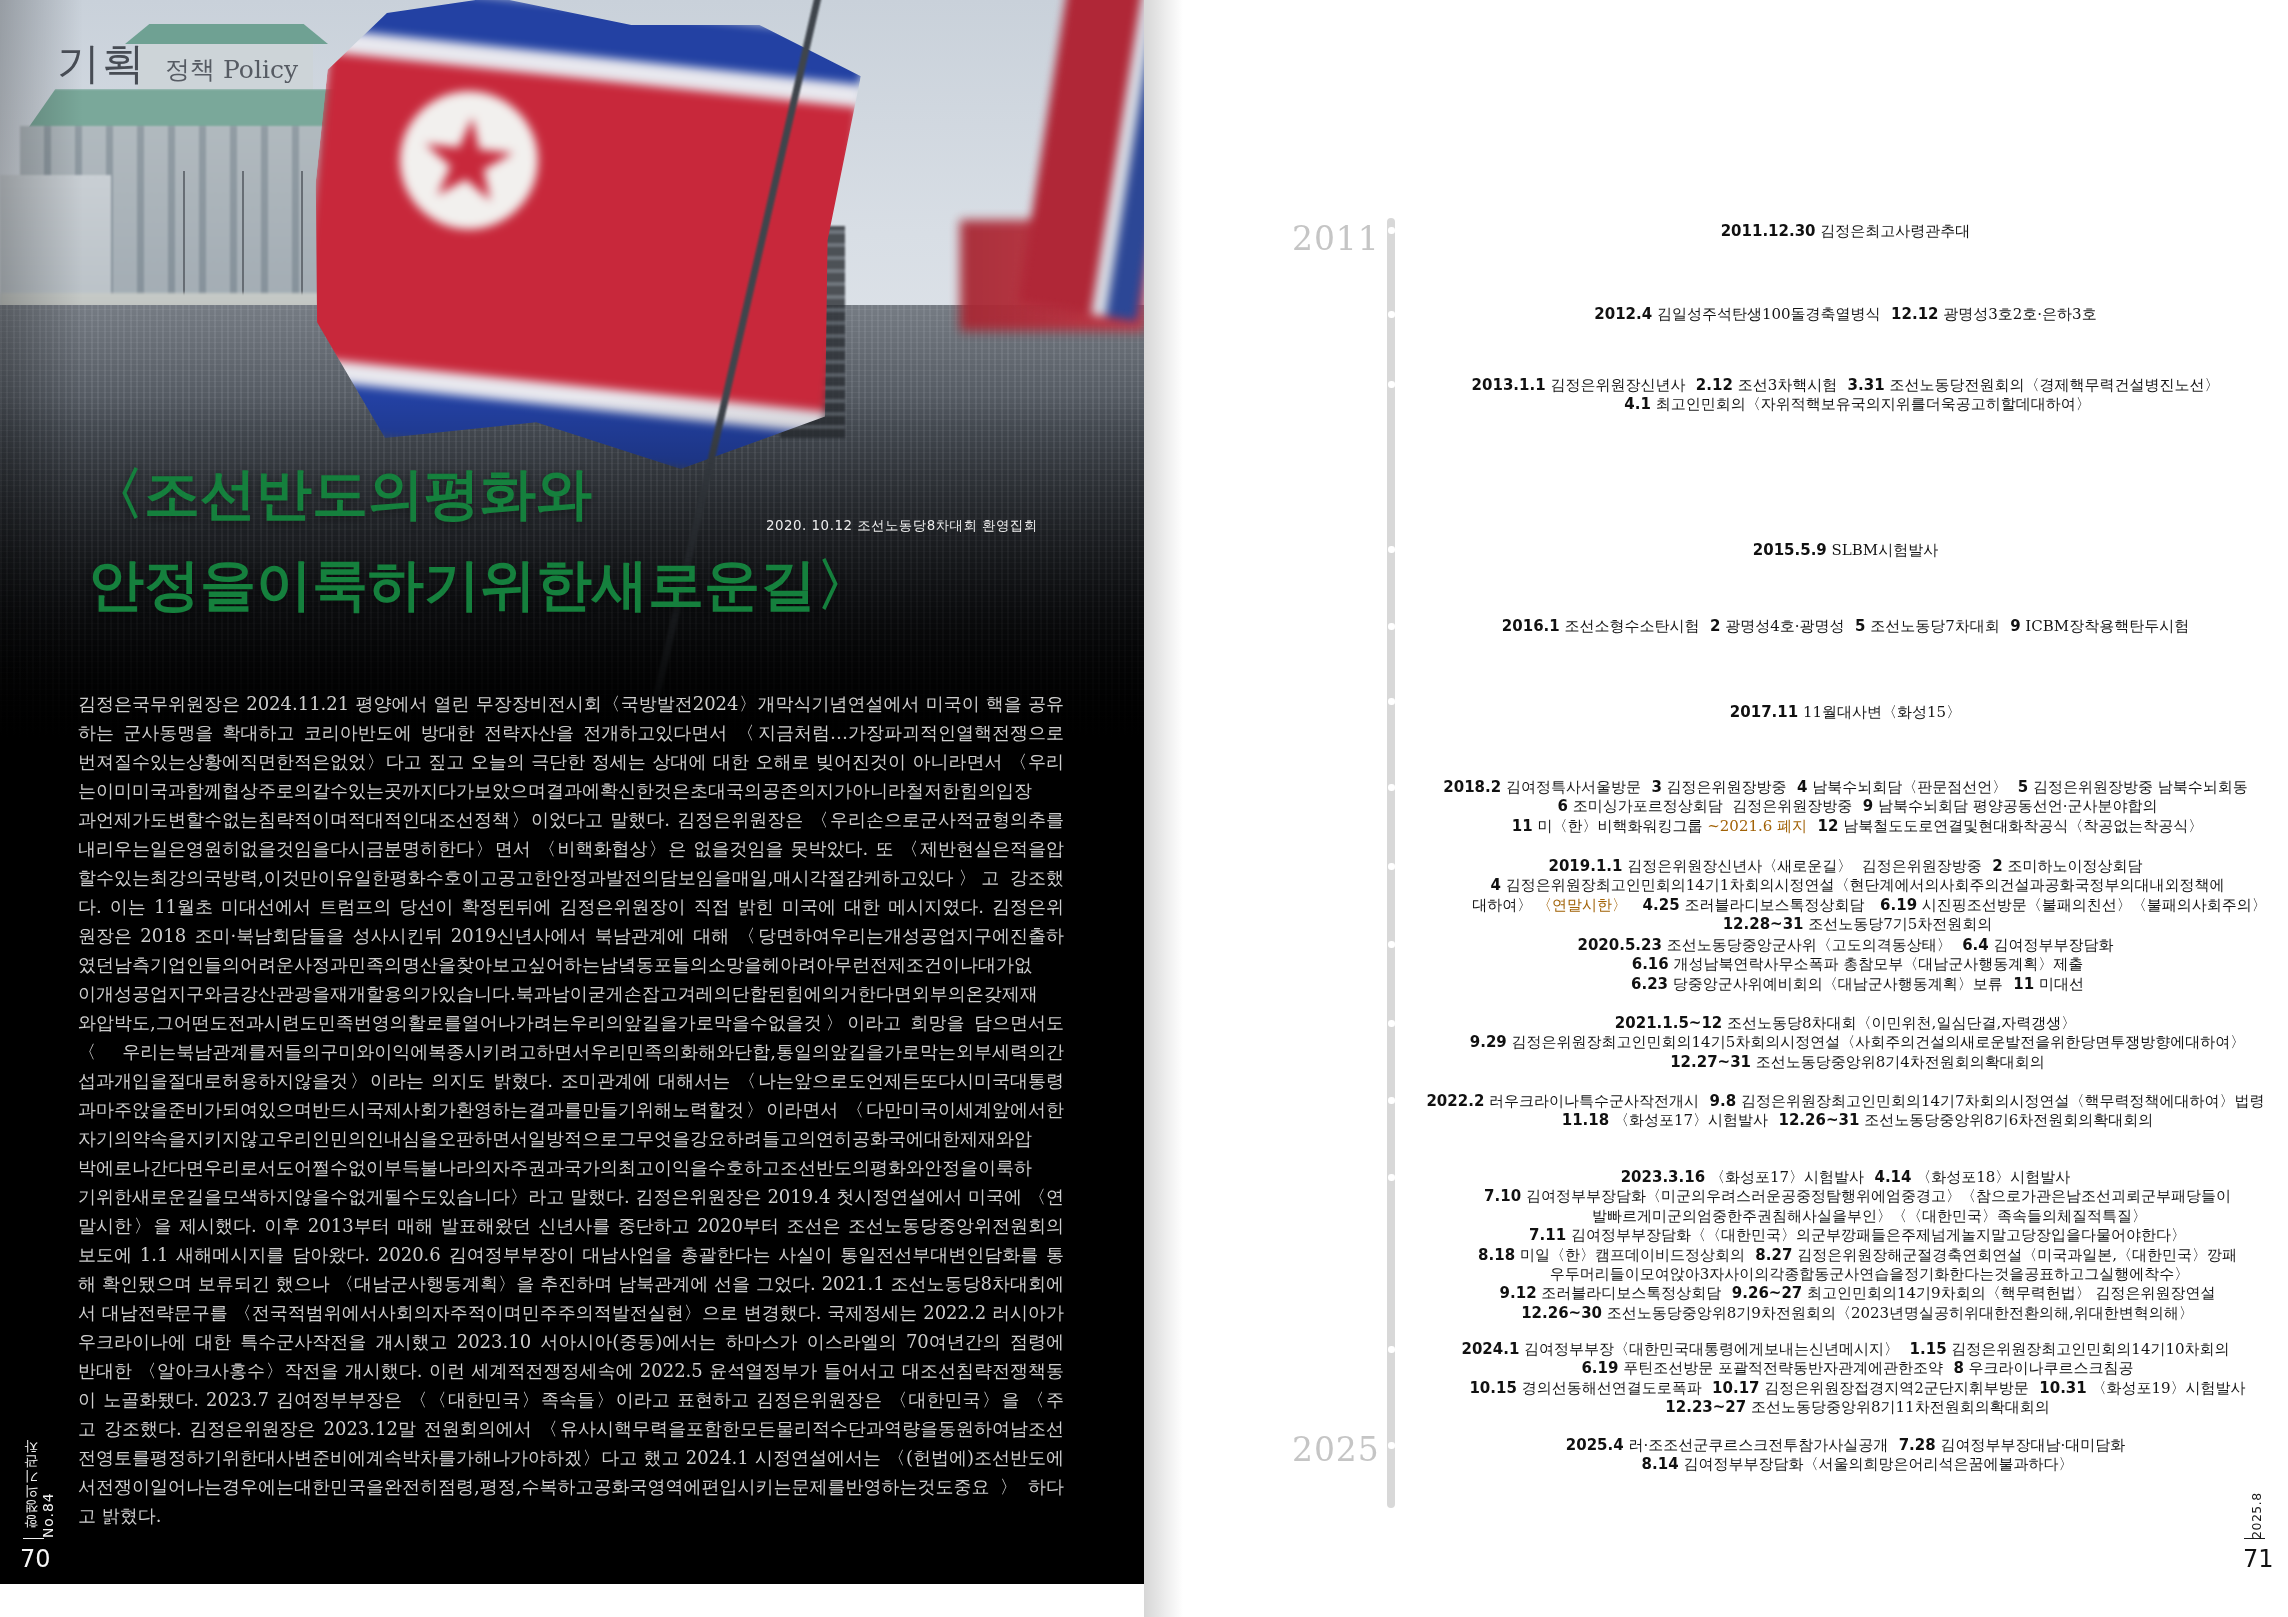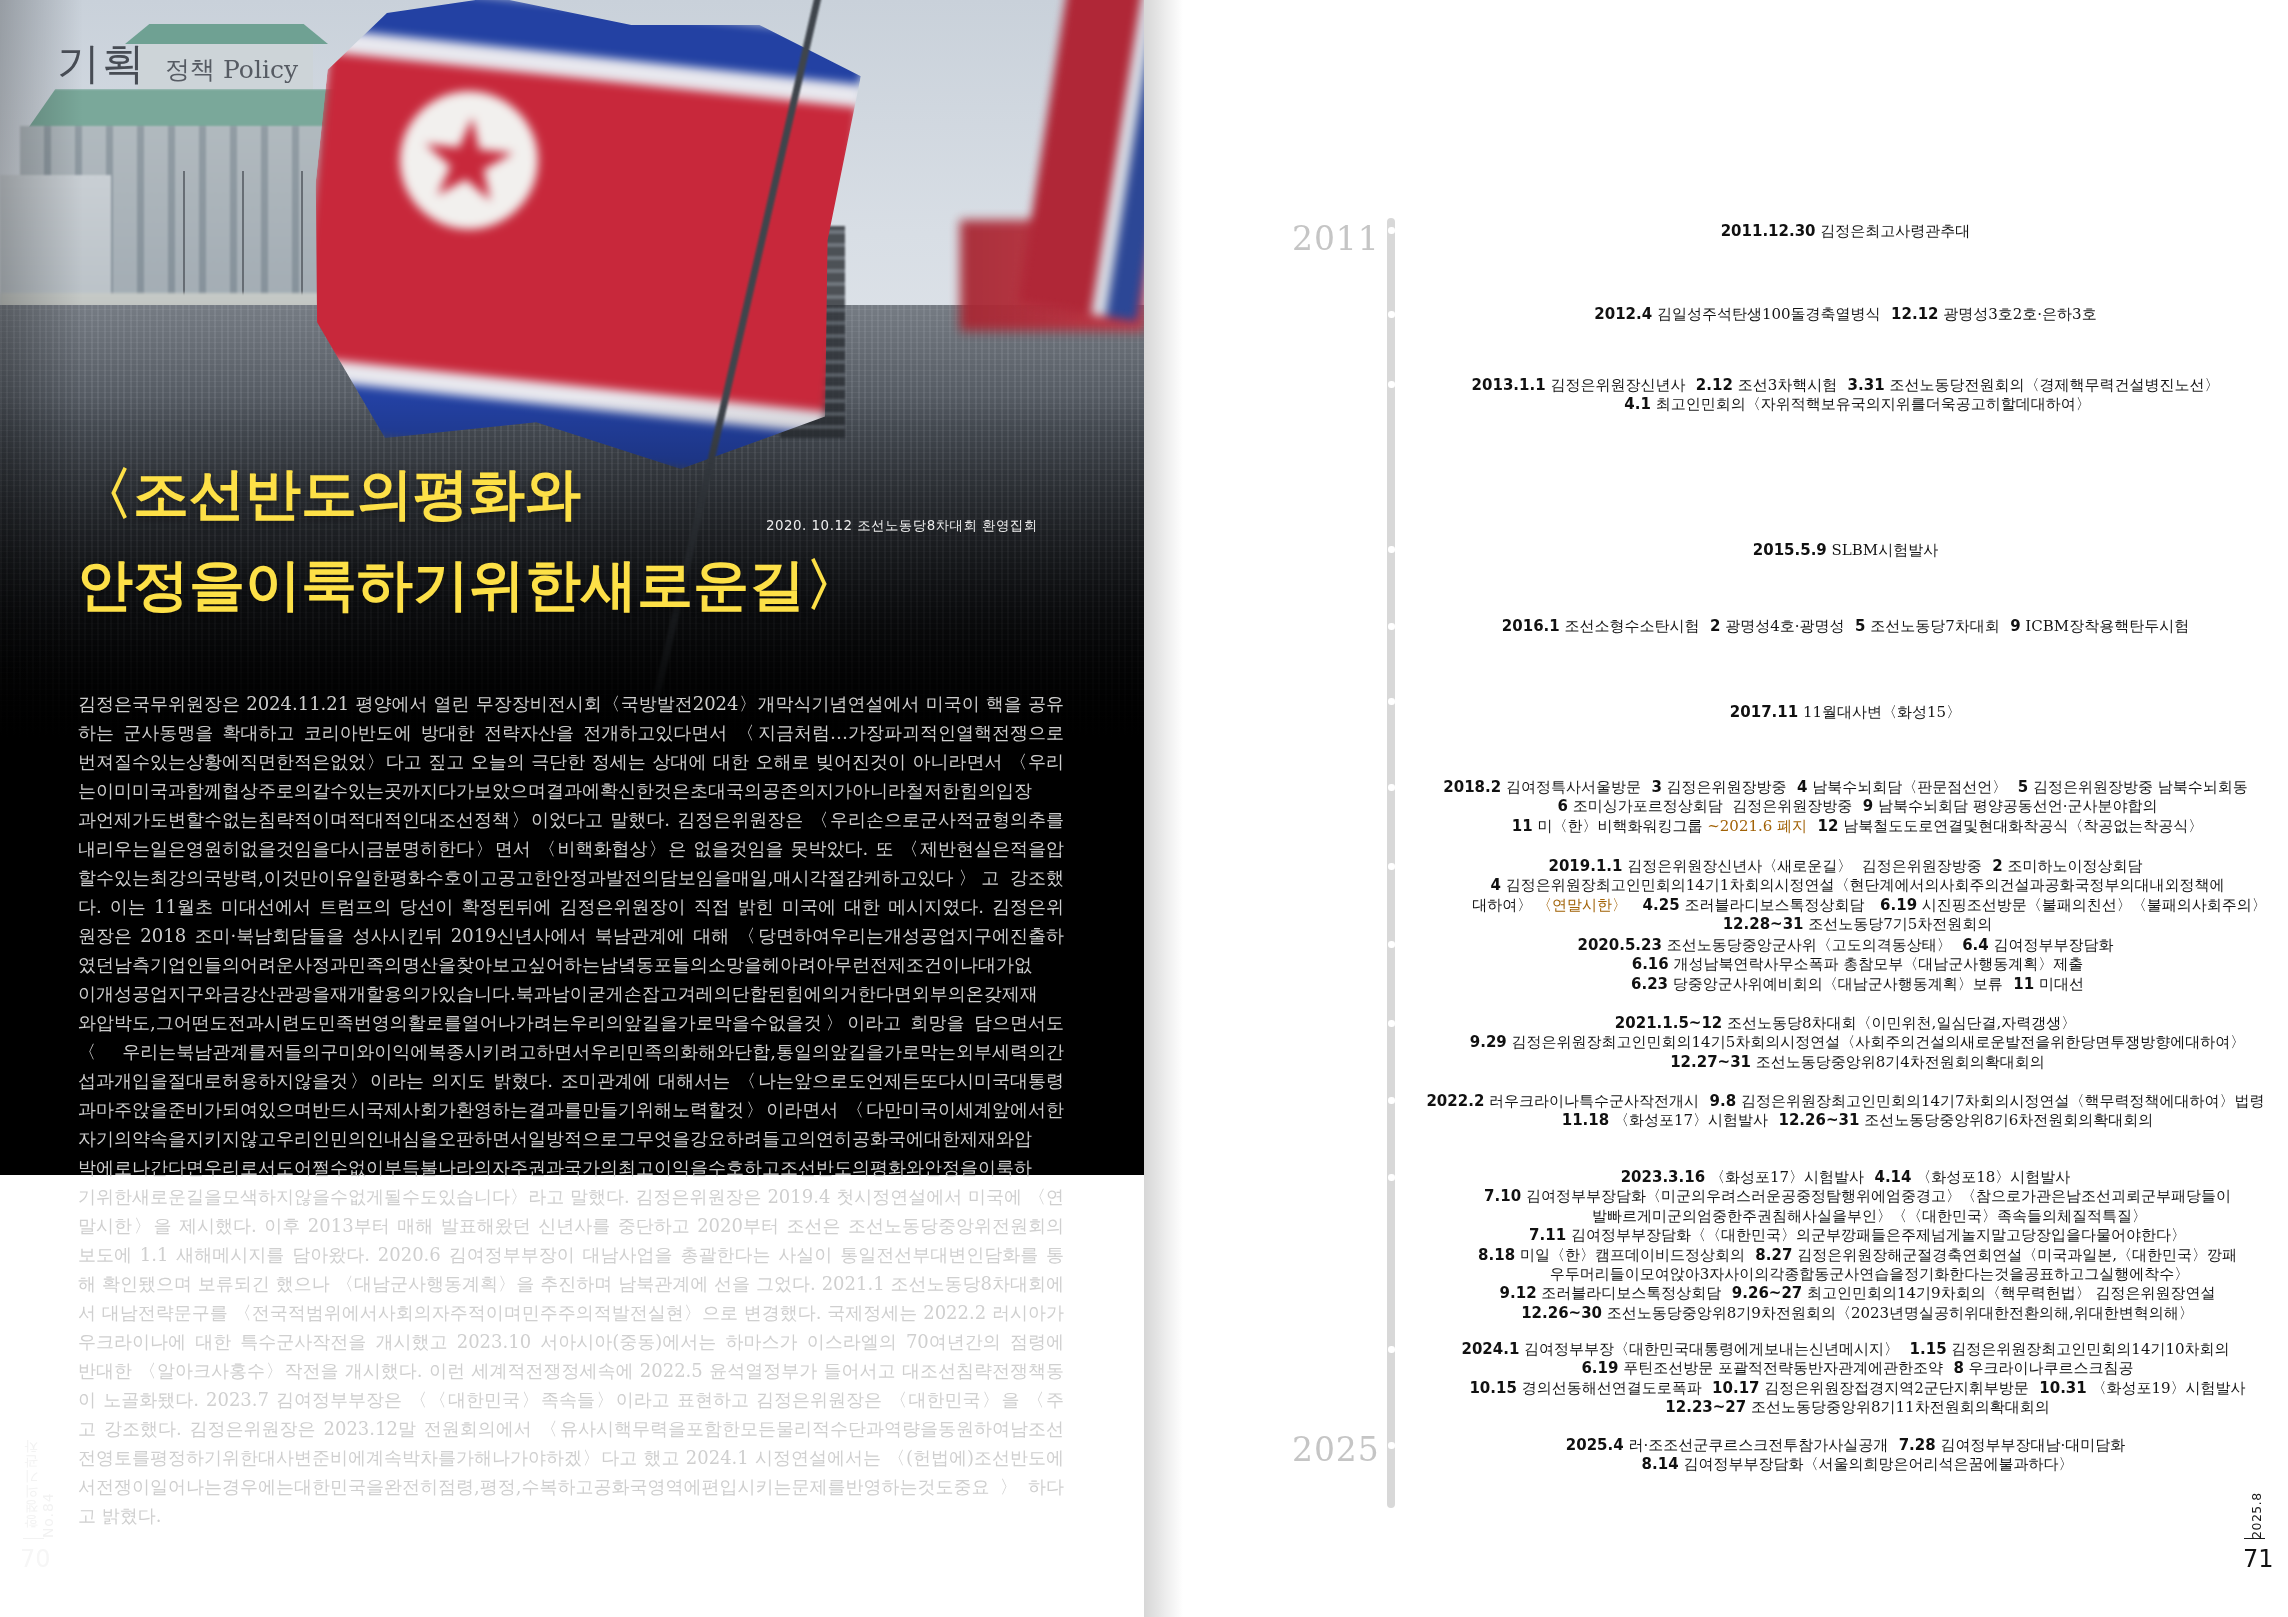--- a/index.html
+++ b/index.html
@@ -1,19 +1,19 @@
 <!DOCTYPE html>
 <html style="font-size:14.8px"><head>
 <meta charset="utf-8">
 <style>
   html,body{margin:0;padding:0;background:#222;}
   .page{position:relative;width:2289px;height:1618px;background:#ffffff;overflow:hidden;
         font-family:"DejaVu Sans","Liberation Sans",sans-serif;}
   
-  .left-page{position:absolute;left:0;top:0;width:1144px;height:1175px;background:#000;}
+  .left-page{position:absolute;left:0;top:0;width:1144px;height:1584px;background:#000;}
   .photo{position:absolute;left:0;top:0;width:1144px;height:738px;overflow:hidden;}
   .sky{position:absolute;left:0;top:0;width:1144px;height:517px;
        background:linear-gradient(180deg,#c9d1da 0%,#d8dee5 45%,#e3e7ec 100%);}
   .building-roof{position:absolute;left:16.6px;top:89px;width:388px;height:39px;background:#7aa89a;
        clip-path:polygon(3% 100%,10% 0,90% 0,97% 100%);filter:blur(0.9px);}
   .building-tower{position:absolute;left:138px;top:37px;width:175px;height:55px;background:#cdd4d8;}
   .building-tower-roof{position:absolute;left:125px;top:24px;width:203px;height:20px;background:#6fa193;
        clip-path:polygon(0 100%,12% 0,88% 0,100% 100%);}
   .building-facade{position:absolute;left:20px;top:126px;width:378px;height:203px;
        background:repeating-linear-gradient(90deg,#d4d9dc 0 24px,#aeb7bd 24px 31px),
@@ -45,21 +45,21 @@
        clip-path:polygon(50% 0%,61% 35%,98% 35%,68% 57%,79% 91%,50% 70%,21% 91%,32% 57%,2% 35%,39% 35%);}
   .flag-pole{position:absolute;left:818px;top:-18.5px;width:6.5px;height:757px;background:#3f454c;
        transform:rotate(13deg);transform-origin:top center;filter:blur(0.9px);}
   .photo-fade{position:absolute;left:0;top:397px;width:1144px;height:341px;
        background:linear-gradient(180deg,rgba(0,0,0,0) 0%,rgba(0,0,0,.55) 55%,#000 100%);}
   .photo-side-fade{position:absolute;left:0;top:0;width:83px;height:738px;
        background:linear-gradient(90deg,rgba(0,0,0,.25),transparent);}
   .kicker{position:absolute;left:57px;top:35px;display:flex;align-items:baseline;gap:18.5px;z-index:5;}
   .kicker-main{font-family:"DejaVu Serif","Liberation Serif",serif;font-size:43px;color:#474c54;letter-spacing:1.8px;}
   .kicker-sub{font-family:"DejaVu Serif","Liberation Serif",serif;font-size:25px;color:#565b63;}
-  .title{position:absolute;left:77px;top:466px;z-index:6;color:#fde047;
+  .title{position:absolute;left:88px;top:466px;z-index:6;color:#15803d;
        font-weight:800;font-size:56px;letter-spacing:0px;line-height:1;text-shadow:0 1.8px 9.2px rgba(0,0,0,.45);font-family:Liberation Serif, serif;}
   .title .t2{margin-top:35px;}
   .photo-caption{position:absolute;left:766px;top:517px;z-index:6;font-size:13.4px;color:rgba(255,255,255,.92);
        letter-spacing:0.5px;}
   .body-text{position:absolute;left:78px;top:689px;width:986px;z-index:4;overflow:hidden;
        font-family:"DejaVu Serif","Liberation Serif",serif;font-size:18px;color:#cfcfcf;}
   .body-line{height:29px;line-height:29px;text-align:justify;text-align-last:justify;white-space:normal;overflow:hidden;}
   .body-line.last{text-align-last:left;}
   .vfoot-left{position:absolute;left:22px;top:1431px;height:107px;writing-mode:vertical-rl;transform:rotate(180deg);
        color:#f2f2f2;font-size:14px;letter-spacing:0.9px;z-index:6;}

